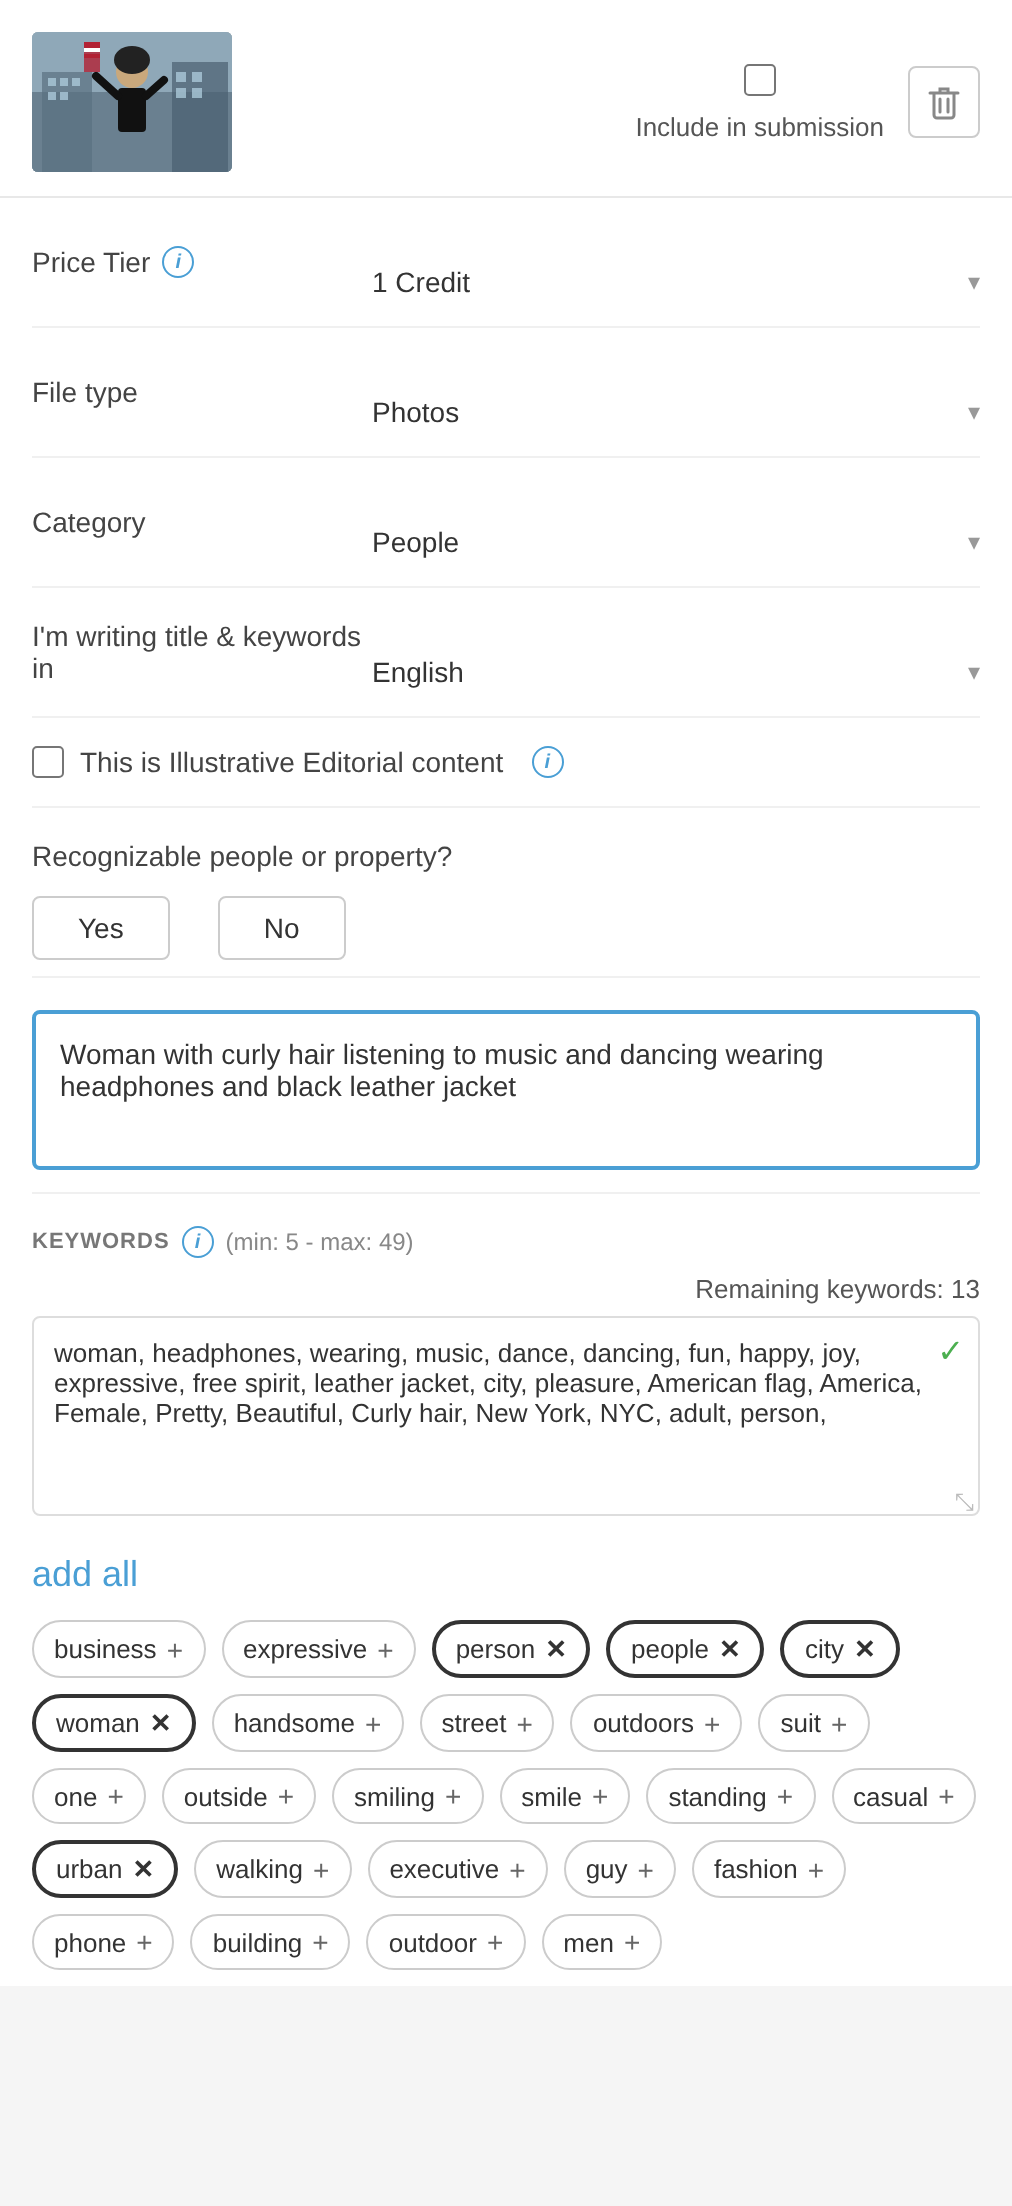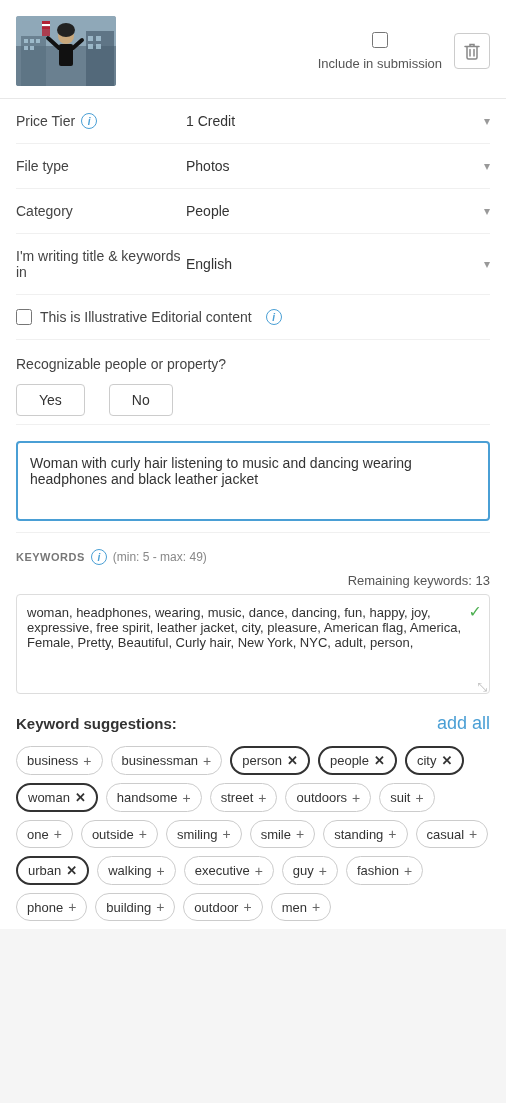--- a/index.html
+++ b/index.html
@@ -87,20 +87,21 @@
       font-size: 14px;
       flex: 0 0 170px;
       display: flex;
       align-items: center;
       gap: 6px;
     }
     .form-value {
       flex: 1;
       color: #333;
       font-size: 14px;
+      margin-top: 20px;
     }
     .form-dropdown {
       display: flex;
       align-items: center;
       justify-content: space-between;
       cursor: pointer;
       width: 100%;
     }
     .chevron-down {
       color: #999;
@@ -462,30 +463,29 @@
       <div class="remaining-keywords">Remaining keywords: 13</div>
       <div class="keywords-textarea-wrapper">
         <textarea class="keywords-textarea" style="">woman, headphones, wearing, music, dance, dancing, fun, happy, joy, expressive, free spirit, leather jacket, city, pleasure, American flag, America, Female, Pretty, Beautiful, Curly hair, New York, NYC, adult, person,</textarea>
         <span class="checkmark-icon">✓</span>
         <span class="resize-handle">⤡</span>
       </div>
     </div>
 
     <div class="suggestions-section">
       <div class="suggestions-header">
-        <span class="suggestions-title">Keyword suggestions:</span>
         <a class="add-all-btn" href="#">add all</a>
       </div>
       <div class="tags-container" id="tags-container">
       <span class="tag">
             <span>business</span>
             <span class="tag-plus">+</span>
           </span>
           <span class="tag">
-            <span>businessman</span>
+            <span>expressive</span>
             <span class="tag-plus">+</span>
           </span>
           <span class="tag selected">
             <span>person</span>
             <span class="tag-x">✕</span>
           </span>
           <span class="tag selected">
             <span>people</span>
             <span class="tag-x">✕</span>
           </span>

